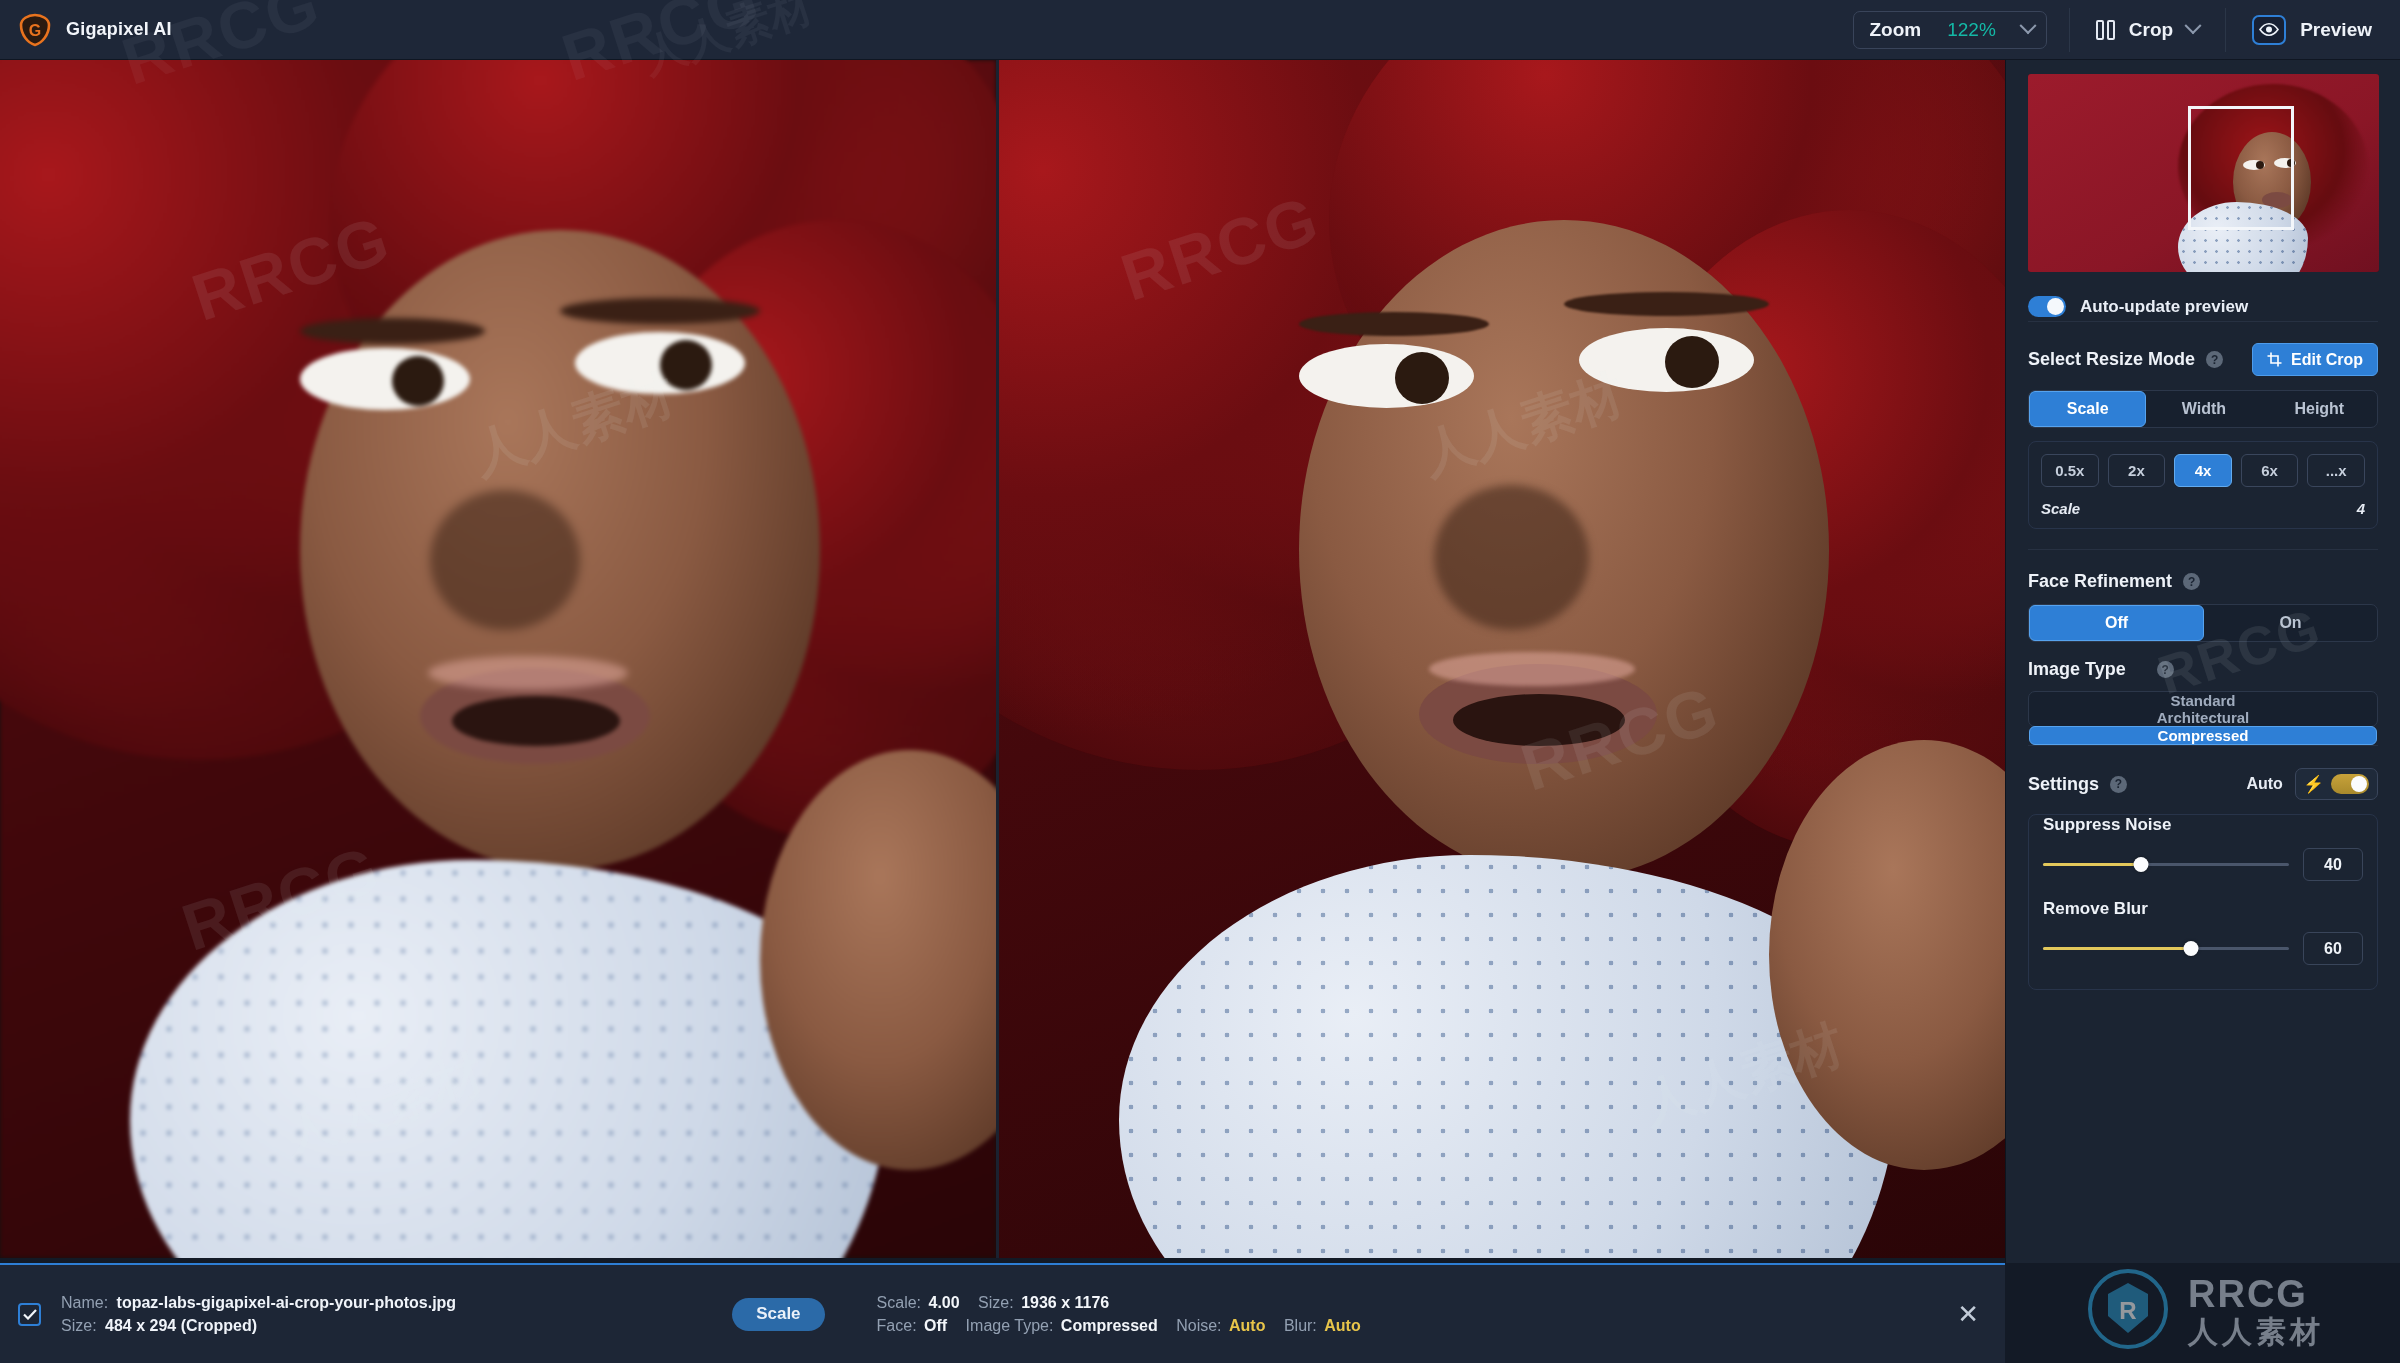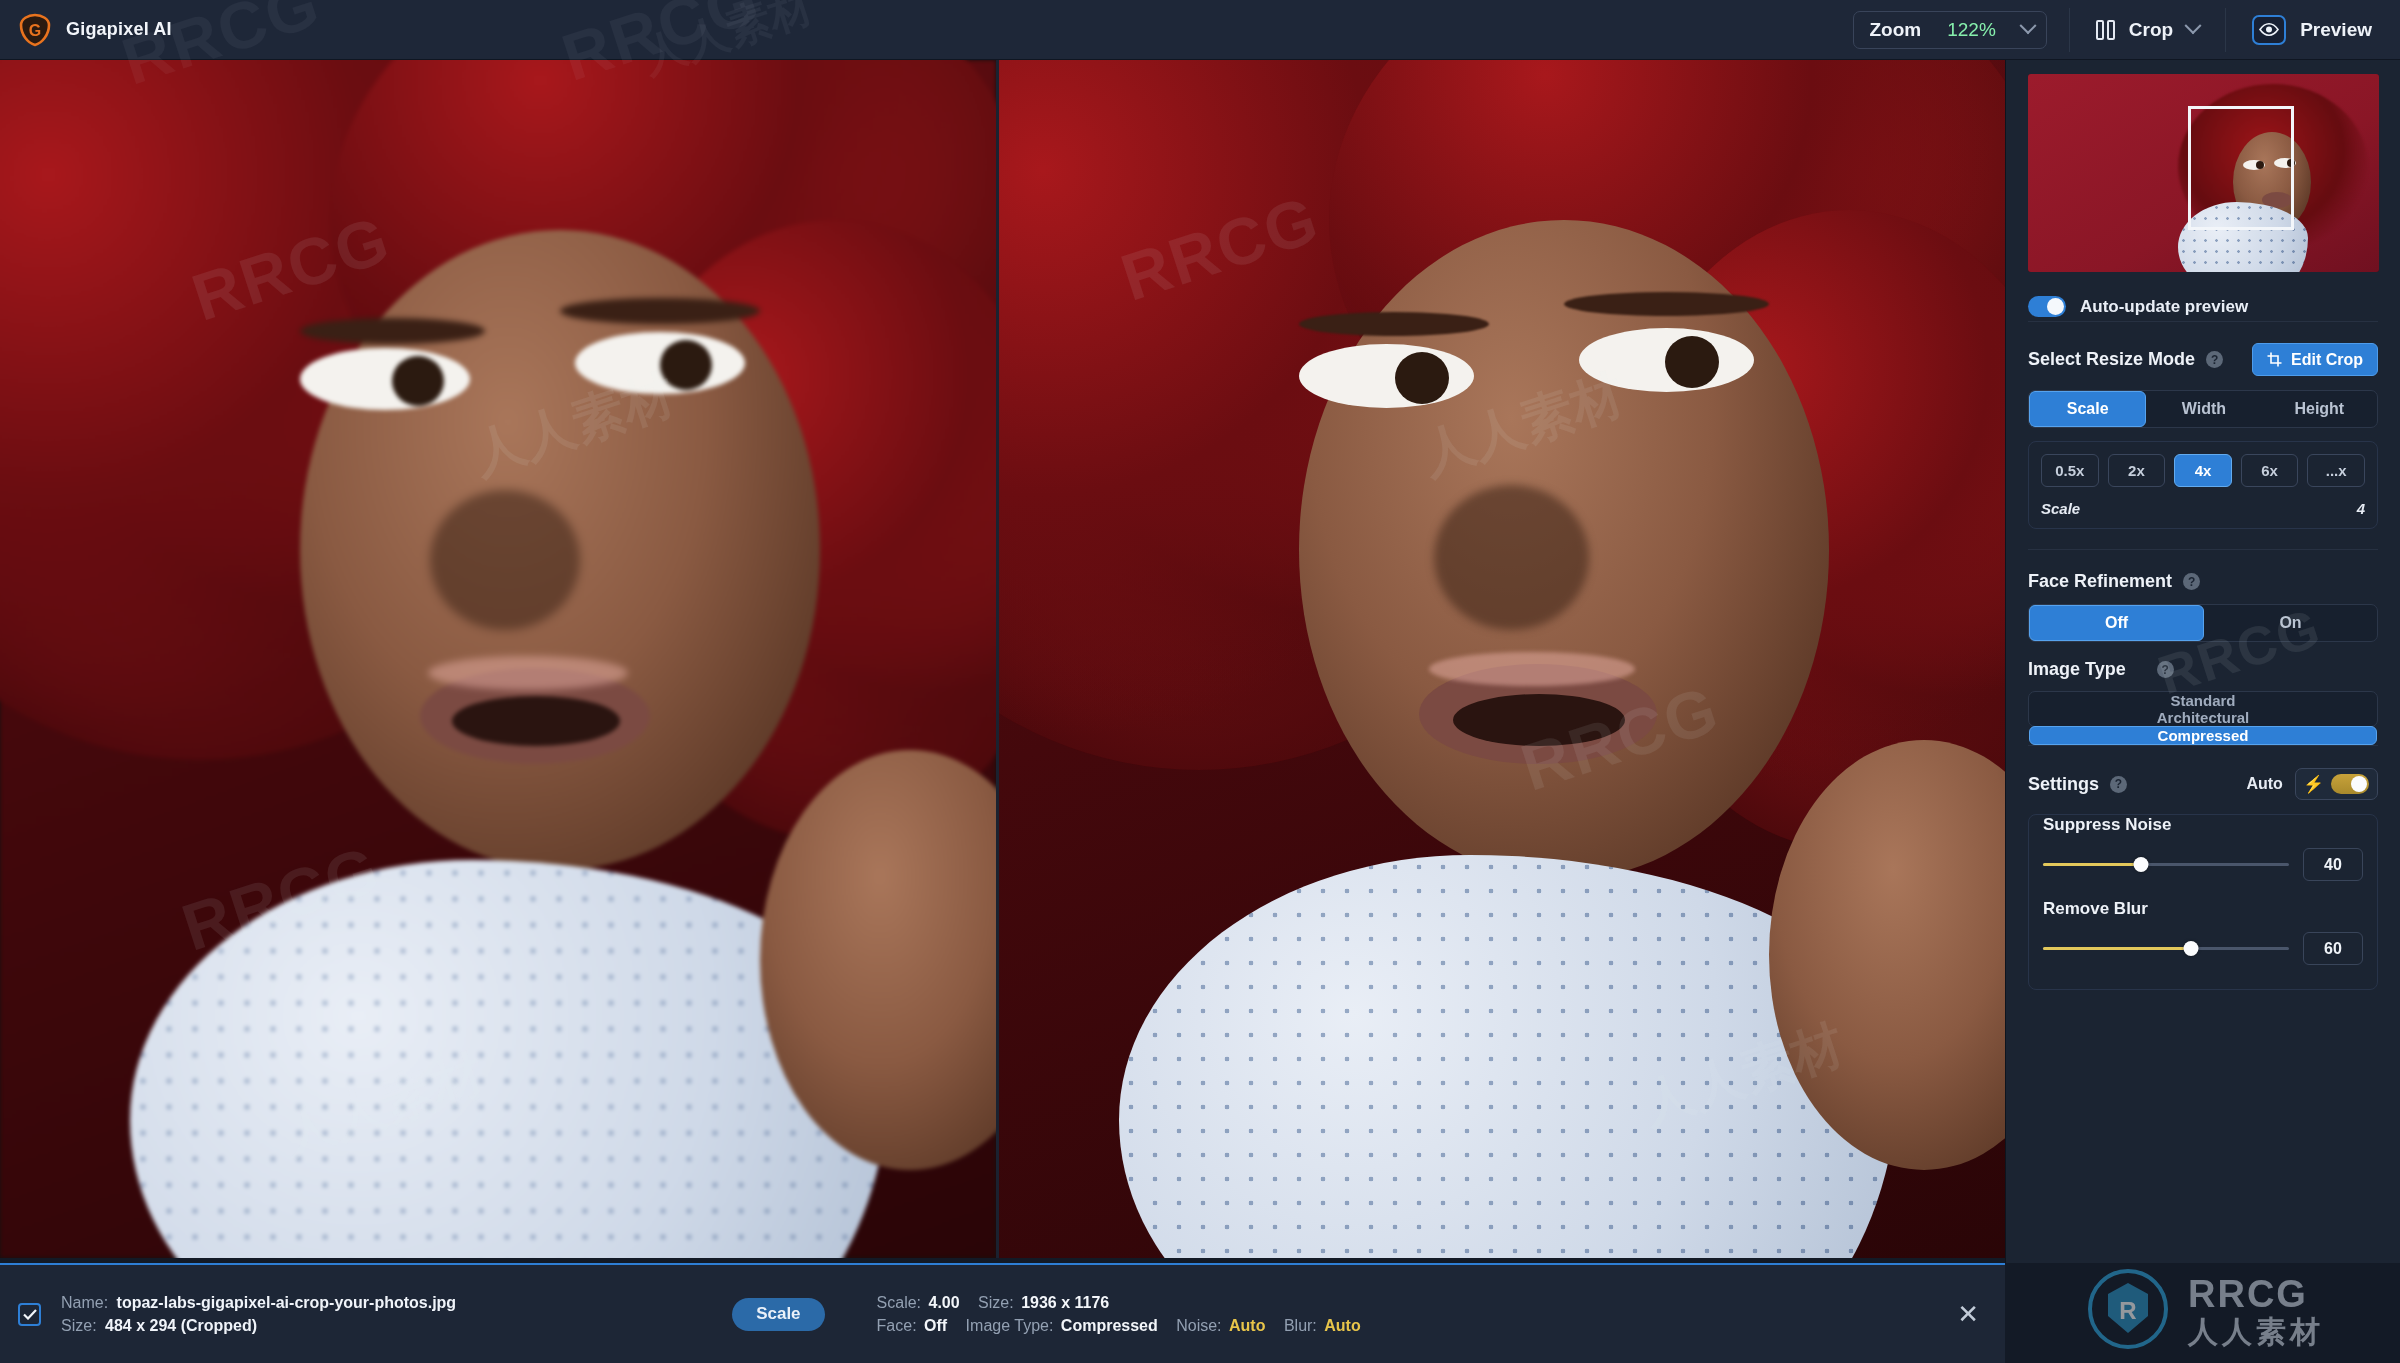--- a/index.html
+++ b/index.html
@@ -25,21 +25,21 @@
 
   .header-right { margin-left: auto; display: flex; align-items: center; height: 60px; }
   .vsep { width: 1px; height: 44px; background: #2b3648; }
 
   .zoom-box {
     display: flex; align-items: center; gap: 26px;
     border: 1px solid #39445a; border-radius: 7px;
     height: 38px; padding: 0 12px 0 16px; margin-right: 22px;
   }
   .zoom-label { font-size: 19px; font-weight: 700; color: #eef2f8; }
-  .zoom-value { font-size: 19px; color: #86efac; }
+  .zoom-value { font-size: 19px; color: #14b8a6; }
   .chev { width: 12px; height: 12px; border-right: 2px solid #8c99ad; border-bottom: 2px solid #8c99ad;
           transform: rotate(45deg) translate(-3px,-3px); }
 
   .view-box { display: flex; align-items: center; gap: 14px; padding: 0 26px; }
   .view-icon { display: flex; gap: 3px; }
   .view-icon i { display: block; width: 8px; height: 20px; border: 2px solid #e4e9f2; border-radius: 2px; }
   .view-label { font-size: 19px; font-weight: 700; color: #eef2f8; }
 
   .preview-box { display: flex; align-items: center; gap: 14px; padding: 0 28px 0 26px; }
   .eye-btn {

